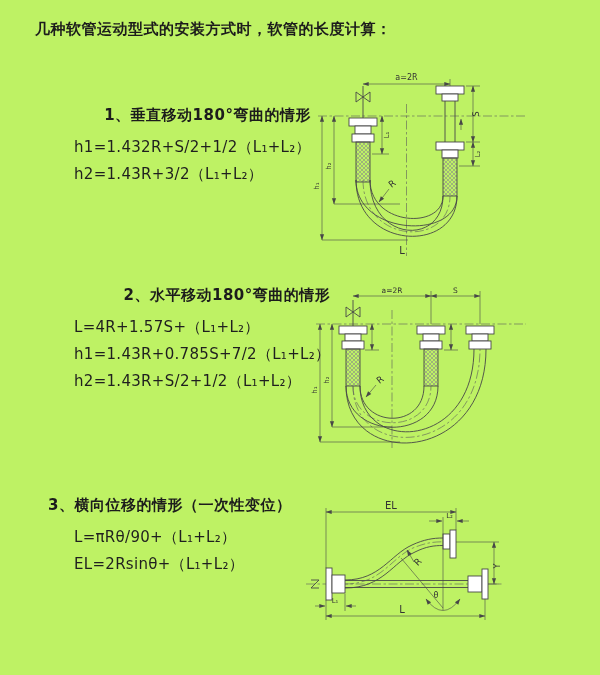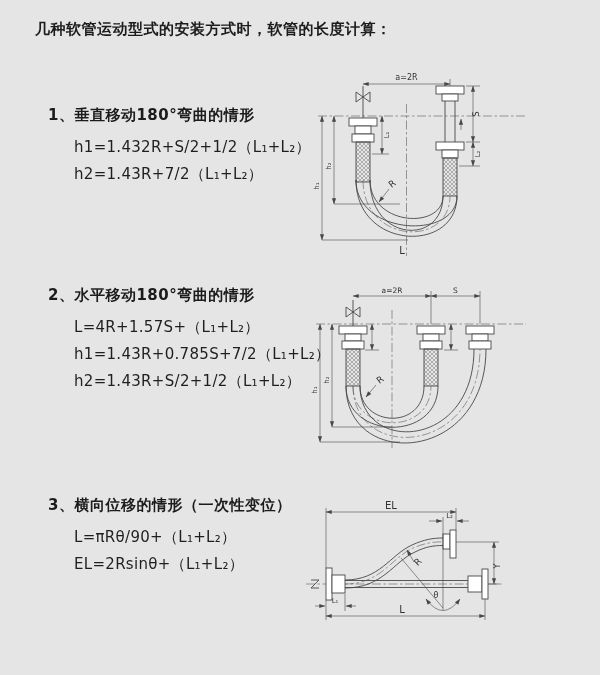--- a/index.html
+++ b/index.html
@@ -1,44 +1,44 @@
 <!DOCTYPE html>
 <html><head>
 <meta charset="utf-8">
 <style>
   html,body { margin:0; padding:0; background:#fff; }
   .page {
-    position:relative; width:600px; height:675px; background:#e5e5e5;
+    position:relative; width:600px; height:675px; background:#bef264;
     font-family:"DejaVu Sans", sans-serif; color:#222; overflow:hidden;
   }
   .title {
     position:absolute; left:35px; top:20px;
     font-size:15px; font-weight:bold; letter-spacing:0.5px; color:#1c1c1c;
   }
   .sec { position:absolute; left:48px; }
-  .sec-heading { font-size:15px; font-weight:600; letter-spacing:0.5px; margin-bottom:9px; color:#1c1c1c; }
+  .sec-heading { font-size:15px; font-weight:600; letter-spacing:0.5px; margin-bottom:9px; color:#1c1c1c;text-align:right; }
   .formula { font-size:15px; line-height:27px; padding-left:26px; letter-spacing:0.3px; color:#1f1f1f; white-space:nowrap; }
   .diag { position:absolute; }
   svg text { font-family:"DejaVu Sans", sans-serif; fill:#333; }
   .s  { stroke:#474747; stroke-width:0.9; fill:none; stroke-linecap:butt; }
   .cl { stroke:#5a5a5a; stroke-width:0.6; fill:none; stroke-dasharray:9 2.5 2.5 2.5; }
   .dim{ stroke:#474747; stroke-width:0.6; fill:none; }
   .wf { fill:#ffffff; stroke:#474747; stroke-width:0.9; }
 </style>
 </head>
 <body>
 
 <div class="page">
 
   <div class="title">几种软管运动型式的安装方式时，软管的长度计算：</div>
 
   <section class="sec" style="top:106px">
     <div class="sec-heading">1、垂直移动180°弯曲的情形</div>
     <div class="formula">h1=1.432R+S/2+1/2（L₁+L₂）</div>
-    <div class="formula">h2=1.43R+7/2（L₁+L₂）</div>
+    <div class="formula">h2=1.43R+3/2（L₁+L₂）</div>
   </section>
 
   <section class="sec" style="top:286px">
     <div class="sec-heading">2、水平移动180°弯曲的情形</div>
     <div class="formula">L=4R+1.57S+（L₁+L₂）</div>
     <div class="formula">h1=1.43R+0.785S+7/2（L₁+L₂）</div>
     <div class="formula">h2=1.43R+S/2+1/2（L₁+L₂）</div>
   </section>
 
   <section class="sec" style="top:496px">

